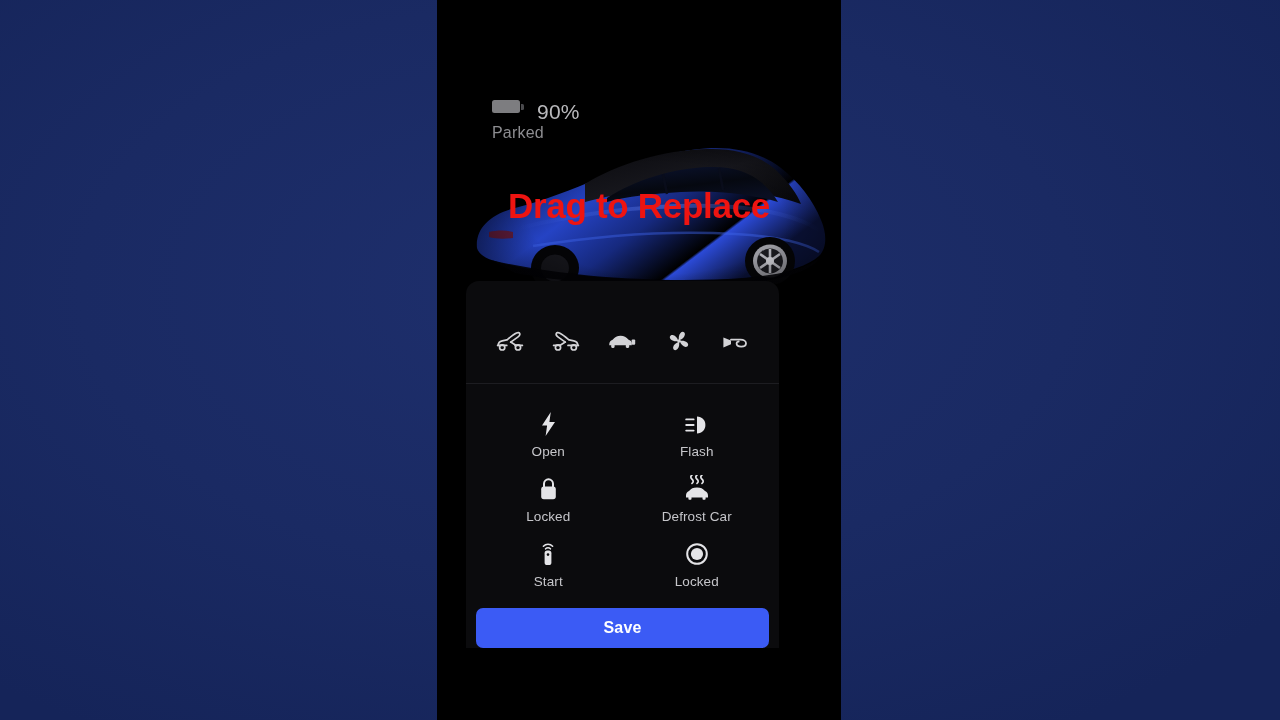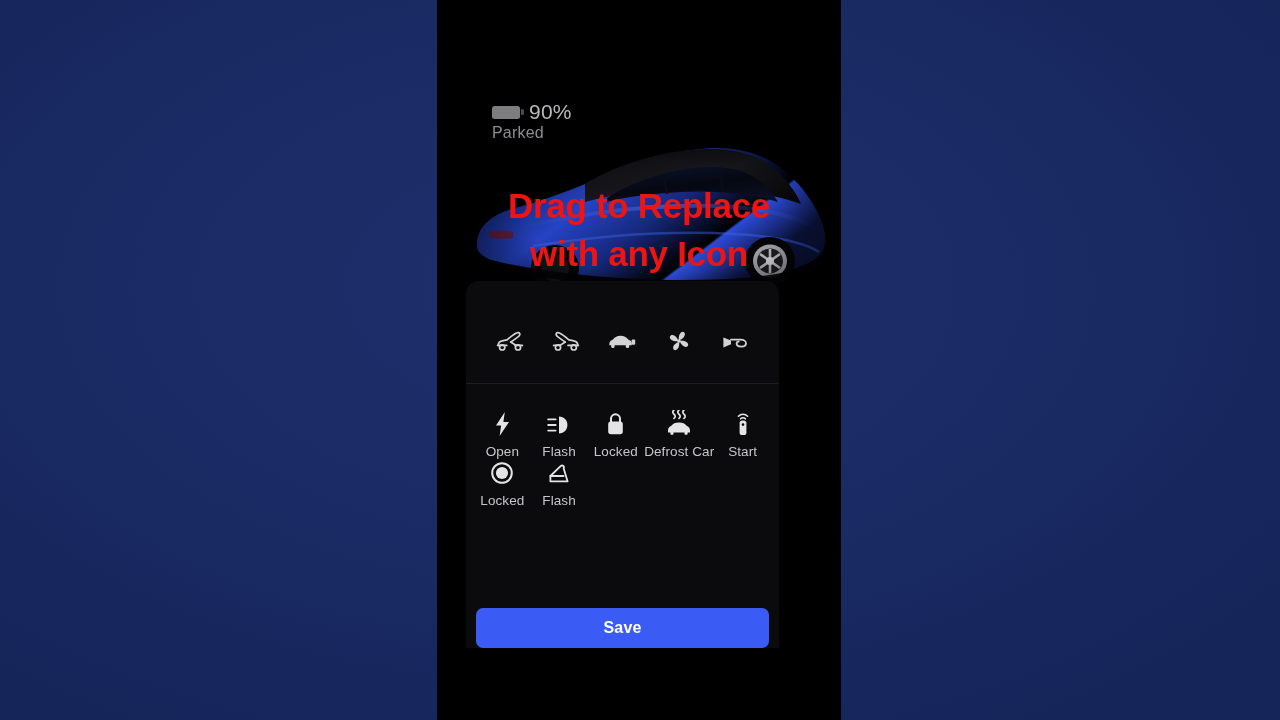--- a/index.html
+++ b/index.html
@@ -22,21 +22,21 @@
     position:absolute; left:437px; top:0;
     width:404px; height:720px;
     background:#000;
     overflow:hidden;
   }
 
   
   .hero { position:absolute; left:0; top:0; width:404px; height:290px; overflow:hidden; background:#000; }
 
   .status-block { position:absolute; left:55px; top:100px; z-index:6; }
-  .batt-row { display:flex; align-items:center; gap:9px; }
+  .batt-row { display:flex; align-items:flex-start; gap:17px; }
   .batt-icon {
     width:28px; height:13px; border-radius:2.5px;
     background:#7d7d80; position:relative;
   }
   .batt-icon:after {
     content:""; position:absolute; right:-3.5px; top:3.5px;
     width:2.5px; height:6px; border-radius:0 1.5px 1.5px 0; background:#4a4a4d;
   }
   .batt-pct { font-size:21px; color:#b9b9bc; letter-spacing:.2px; }
   .park-state { font-size:16px; color:#8d8d91; letter-spacing:.2px; }
@@ -73,22 +73,22 @@
     width:34px; height:30px;
     display:flex; align-items:center; justify-content:center;
     cursor:grab;
   }
   .palette-item svg { display:block; fill:#d3d3d6; }
 
   .divider { height:1px; background:#1d1d21; margin-top:11px; }
 
   
   .ctrl-grid {
-    display:grid; grid-template-columns:repeat(5, 1fr);
-    padding:26px 8px 0 8px;
+    display:grid; grid-template-columns:repeat(2, 1fr);
+    row-gap:16px; padding:26px 8px 0 8px;
   }
   .ctrl {
     display:flex; flex-direction:column; align-items:center;
     cursor:pointer;
   }
   .ctrl-ico { height:26px; display:flex; align-items:flex-end; justify-content:center; }
   .ctrl-ico svg { display:block; fill:#e4e4e7; }
   .ctrl-lbl {
     margin-top:8px; font-size:13.5px; color:#c6c6ca;
     white-space:nowrap; letter-spacing:.1px;
@@ -190,21 +190,20 @@
                    C344,146 300,156 240,158 C170,160 96,154 48,145 Z" fill="#020205" opacity="0.9"></path>
 
           <path d="M22,104 C30,102 40,102 46,104 L46,110 C38,111 28,111 22,109 Z" fill="#6d1520" opacity="0.8"></path>
 
           <rect x="0" y="0" width="380" height="165" fill="url(#vig)"></rect>
         </svg>
       </div>
 
       <div class="overlay-text">
         <div>Drag to Replace</div>
-        <div>with any Icon</div>
       </div>
     </div>
 
     <div id="sheet">
 
 
       <div class="palette">
 
         <div class="palette-item">
           <svg width="30" height="22" viewBox="0 0 30 22">

